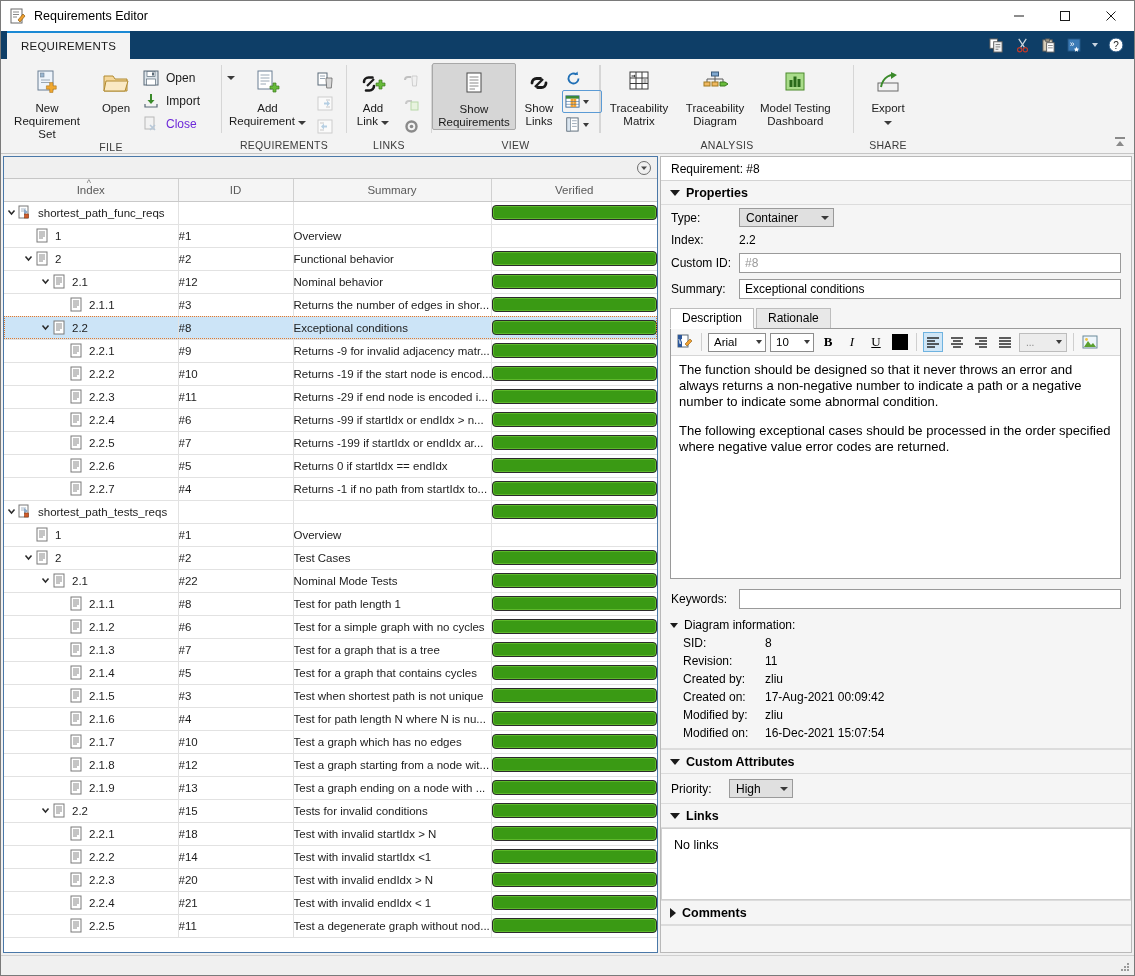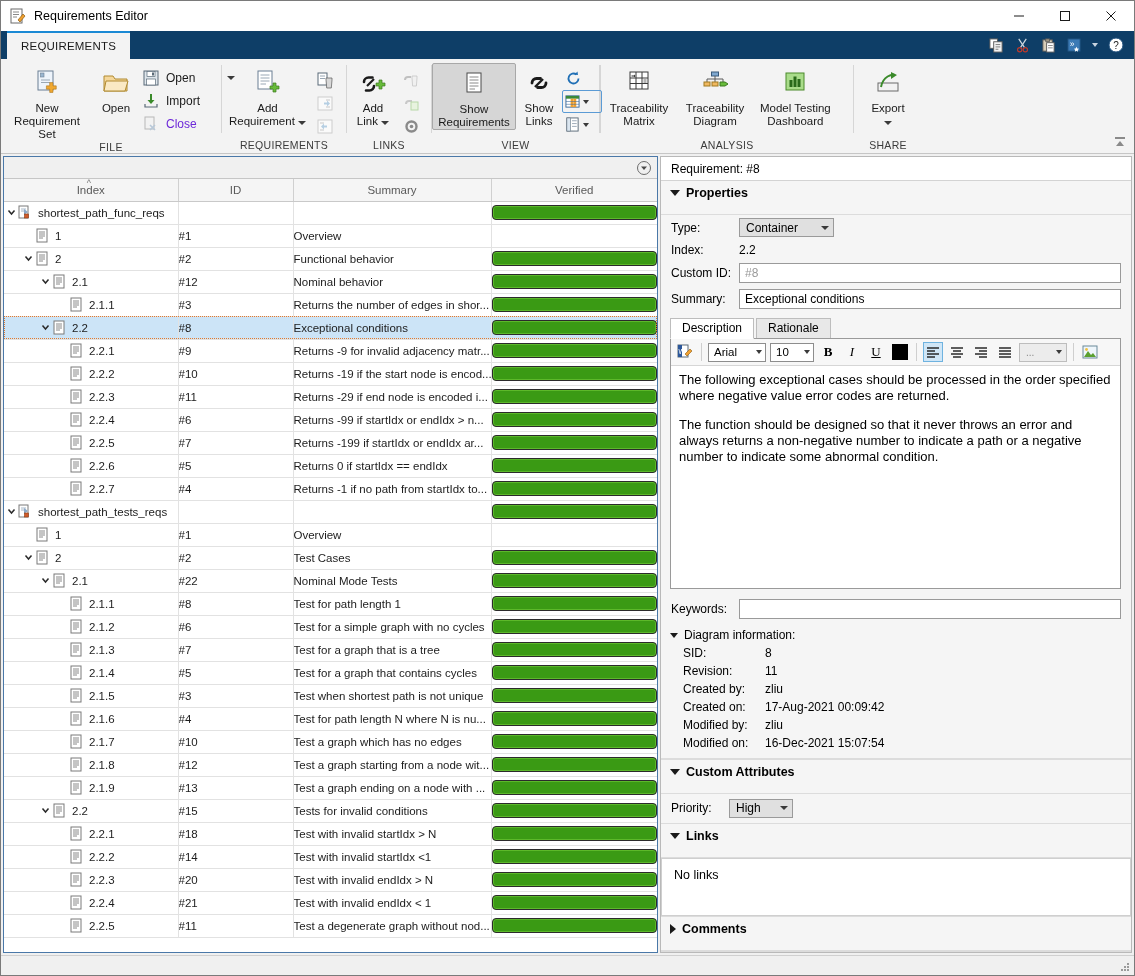--- a/index.html
+++ b/index.html
@@ -162,21 +162,21 @@
   }
   .req-title {
     height: 24px; min-height:24px; background: #fff;
     border-bottom: 1px solid #d3d3d3;
     display: flex; align-items: center; padding-left: 10px;
     font-size: 12px;
   }
   .rp-scroll { flex:1; overflow:hidden; display:flex; flex-direction:column; }
   .section-head {
     display: flex; align-items: center; gap: 6px;
-    padding: 5px 0 14px 9px;
+    padding: 5px 0 4px 9px;
     font-weight: bold; font-size: 12.5px;
     border-bottom: 1px solid #dcdcdc;
     background: #f5f5f5;
   }
   .tri-down { width:0;height:0;border-left:5px solid transparent;border-right:5px solid transparent;border-top:6px solid #1a1a1a;}
   .tri-right { width:0;height:0;border-top:5px solid transparent;border-bottom:5px solid transparent;border-left:6px solid #1a1a1a;}
   .tri-down-sm { width:0;height:0;border-left:4.5px solid transparent;border-right:4.5px solid transparent;border-top:5.5px solid #1a1a1a;}
   .prow { display:flex; align-items:center; padding: 3px 10px 3px 10px; gap: 8px; }
   .plabel { font-size: 12px; }
   .dropdown {
@@ -1418,22 +1418,22 @@
             <span class="rt-sep"></span>
             <span class="rt-btn">
               <svg width="16" height="14" viewBox="0 0 16 14">
                 <rect x="1" y="1" width="14" height="12" fill="#eef6fb" stroke="#6a8a9a"></rect>
                 <circle cx="4.5" cy="4.5" r="1.4" fill="#f0c040"></circle>
                 <path d="M2 12 L6 6 L9 10 L11 8 L14 12 Z" fill="#5aa030"></path>
               </svg>
             </span>
           </div>
           <div class="editor-body">
+            <p>The function should be designed so that it never throws an error and always returns a non-negative number to indicate a path or a negative number to indicate some abnormal condition.</p>
             <p>The following exceptional cases should be processed in the order specified where negative value error codes are returned.</p>
-            <p>The function should be designed so that it never throws an error and always returns a non-negative number to indicate a path or a negative number to indicate some abnormal condition.</p>
           </div>
         </div>
 
         <div class="prow" style="padding-top:10px;padding-bottom:8px">
           <span class="plabel" style="width:60px">Keywords:</span>
           <span class="textinput"></span>
         </div>
 
         <div style="display:flex;align-items:center;gap:6px;padding:1px 0 2px 9px;">
           <span class="tri-down-sm"></span>

